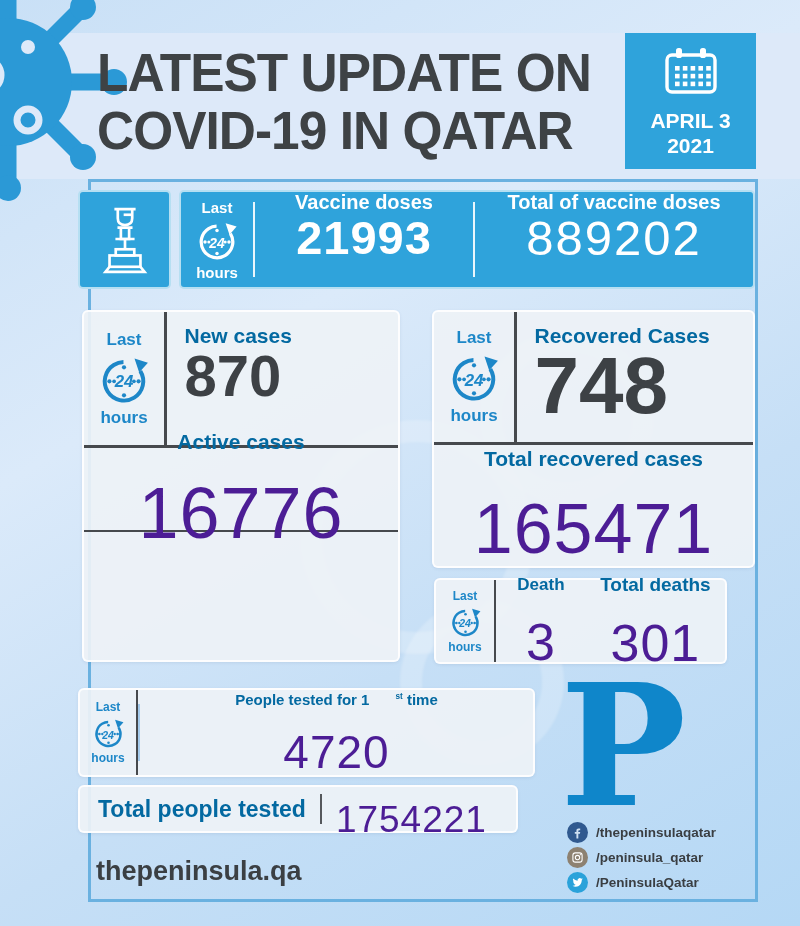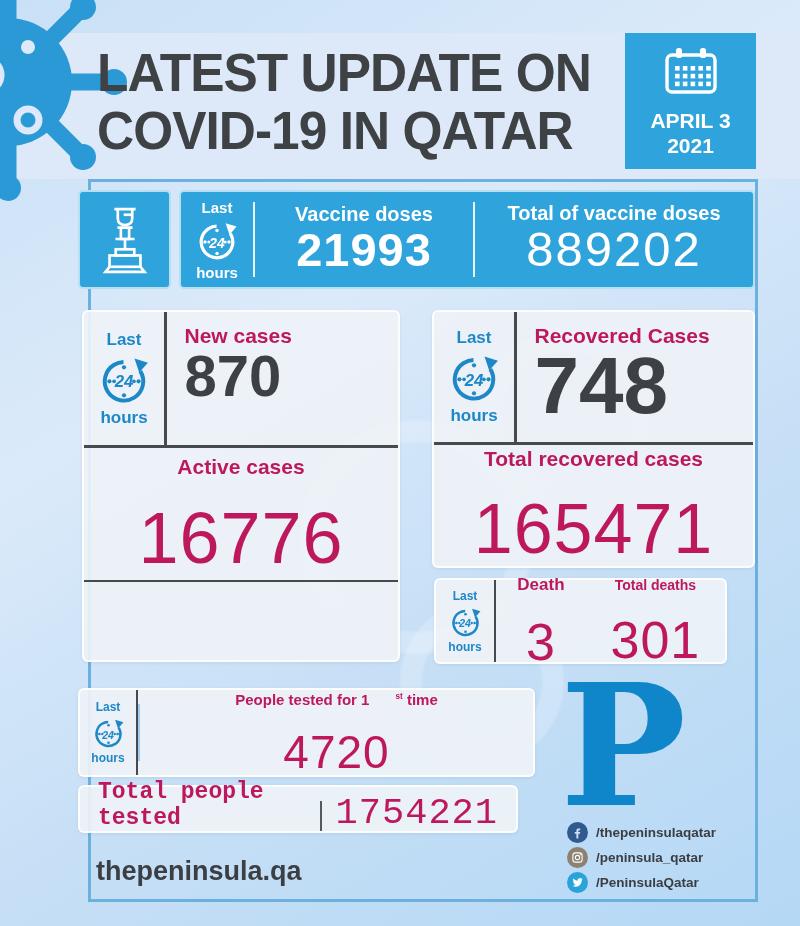--- a/index.html
+++ b/index.html
@@ -35,48 +35,48 @@
 
   
   .syr-card{position:absolute;left:78px;top:190px;width:93px;height:99px;background:#2fa3db;
             border:2px solid rgba(255,255,255,.65);border-radius:5px;box-sizing:border-box;
             display:flex;align-items:center;justify-content:center;}
   .banner{position:absolute;left:179px;top:190px;width:576px;height:99px;background:#2fa3db;
           border:2px solid rgba(255,255,255,.65);border-radius:5px;box-sizing:border-box;
           display:flex;align-items:stretch;color:#fff;}
   .banner .bcol-l24{width:72px;display:flex;align-items:center;justify-content:center;}
   .bdiv{width:2px;background:rgba(255,255,255,.9);align-self:center;height:78%;}
-  .bsec{display:flex;flex-direction:column;align-items:center;justify-content:center;line-height:1.05;}
+  .bsec{display:flex;flex-direction:column;align-items:center;line-height:1.05;}
   .bsec .blbl{font-size:20px;font-weight:800;}
   .bsec .bval-bold{font-size:47px;font-weight:800;letter-spacing:1px;}
   .bsec .bval-thin{font-size:49px;font-weight:400;letter-spacing:2px;}
 
   
   .card{position:absolute;background:rgba(238,242,246,.92);border:2px solid rgba(255,255,255,.85);
         border-radius:6px;box-sizing:border-box;box-shadow:0 1px 3px rgba(80,110,150,.12);}
   .vdark{width:2.5px;background:#46494d;}
   .hdark{height:2.5px;background:#46494d;}
-  .lbl{font-weight:800;color:#be185d;}
+  .lbl{font-weight:800;color:#0369a1;}
   .num-bold{font-weight:800;color:#3d4145;line-height:.95;}
-  .num-thin{font-weight:400;color:#be185d;line-height:.95;letter-spacing:1px;margin-top:21px;}
+  .num-thin{font-weight:400;color:#4c1d95;line-height:.95;letter-spacing:1px;margin-top:21px;}
 
   .row-top{display:flex;align-items:stretch;}
   .row-top .l24wrap{width:80px;display:flex;align-items:center;justify-content:center;}
   .row-top .content{flex:1;padding:12px 0 0 18px;}
   .row-center{display:flex;flex-direction:column;align-items:center;justify-content:center;gap:4px;}
 
   
   .mini{display:flex;align-items:stretch;}
   .mini .l24wrap{display:flex;align-items:center;justify-content:center;}
   .mini .msec{display:flex;flex-direction:column;align-items:center;justify-content:center;gap:2px;}
 
   .vlight{width:2px;background:#a5cbec;align-self:center;height:68%;}
 
   
-  .total-tested{display:flex;align-items:flex-end;gap:14px;padding:0 18px;box-sizing:border-box;font-family:Liberation Mono, monospace;}
+  .total-tested{display:flex;align-items:center;gap:14px;padding:0 18px;box-sizing:border-box;}
   .tt-div{width:2px;height:30px;background:#55585c;}
 
   
   .p-logo{position:absolute;left:560px;top:662px;font-family:"DejaVu Serif",serif;font-weight:bold;
           font-size:168px;line-height:1;color:#0f86ca;}
   .website{position:absolute;left:96px;top:856px;font-size:27px;font-weight:800;color:#3b3f43;}
   .social{position:absolute;left:567px;top:822px;display:flex;flex-direction:column;gap:5px;}
   .soc-row{display:flex;align-items:center;gap:8px;height:20px;}
   .soc-ic{width:21px;height:21px;border-radius:50%;display:flex;align-items:center;justify-content:center;flex:0 0 21px;}
   .soc-ic svg{width:13px;height:13px;display:block;}
@@ -227,21 +227,21 @@
           <span>hours</span>
         </span>
       </div>
       <div class="vdark"></div>
       <div class="content">
         <div class="lbl" style="font-size:21px">New cases</div>
         <div class="num-bold" style="font-size:58px">870</div>
       </div>
     </div>
     <div class="hdark"></div>
-    <div class="row-center" style="height:132px">
+    <div class="row-center" style="height:82px">
       <div class="lbl" style="font-size:21px">Active cases</div>
       <div class="num-thin" style="font-size:72px">16776</div>
     </div>
     <div class="hdark"></div>
   </div>
 
   <div class="card" style="left:432px;top:310px;width:323px;height:258px">
     <div class="row-top" style="height:130px">
       <div class="l24wrap">
         <span class="l24 l24-lg">
@@ -280,21 +280,21 @@
         </span>
         <span>hours</span>
       </span>
     </div>
     <div class="vdark" style="width:2px"></div>
     <div class="msec" style="flex:1">
       <div class="lbl" style="font-size:17px">Death</div>
       <div class="num-thin" style="font-size:52px">3</div>
     </div>
     <div class="msec" style="flex:1.55">
-      <div class="lbl" style="font-size:14px">Total deaths</div>
+      <div class="lbl" style="font-size:19px">Total deaths</div>
       <div class="num-thin" style="font-size:52px">301</div>
     </div>
   </div>
 
   <div class="card mini" style="left:78px;top:688px;width:457px;height:89px">
     <div class="l24wrap" style="width:56px">
       <span class="l24 l24-sm">
         <span>Last</span>
         <span class="clock">
           <svg viewBox="0 0 48 48">

